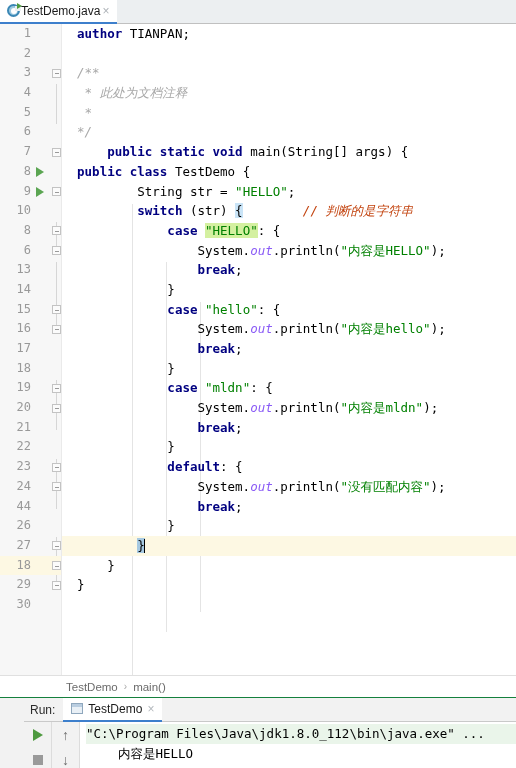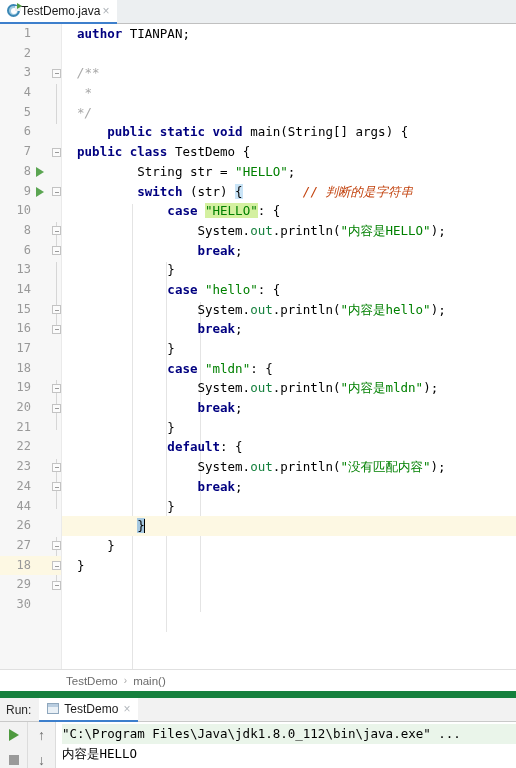--- a/index.html
+++ b/index.html
@@ -158,21 +158,21 @@
     background: #d6d6d6;
   }
 
   
   .kw { color: #000080; font-weight: bold; }
   .str { color: #008000; }
   .cmt { color: #c2410c; font-style: italic; }
   .cmtdoc { color: #a8a8a8; font-style: italic; }
   .cmttag { color: #a0a0b8; font-style: italic; text-decoration: underline; }
   .plain { color: #000000; }
-  .fieldi { color: #15803d; }
+  .fieldi { color: #8b5cf6; font-style: italic; }
   .hl { background: #d4f0a0; }
   .sel { background: #a6c9e2; }
   .brmatch { background: #c9e4f7; }
 
   .indent-guide {
     position: absolute;
     width: 1px;
     background: #e4e4e4;
     top: 0;
   }
@@ -196,24 +196,25 @@
     padding-left: 66px;
     font-size: 11.5px;
     color: #6b6b6b;
     gap: 6px;
   }
   .crumb-sep { color: #a9a9a9; font-size: 10px; }
 
   
   .runpanel {
     flex: 0 0 auto;
-    border-top: 7px solid #15803d;
+    border-top: 1px solid #15803d;
     background: #f2f2f2;
     display: flex;
     flex-direction: column;
+    padding-left: 24px;
   }
   .run-tabbar {
     height: 24px;
     display: flex;
     align-items: center;
     background: #f2f2f2;
     border-bottom: 1px solid #c9c9c9;
     position: relative;
   }
   .run-label {
@@ -306,20 +307,21 @@
     overflow: hidden;
   }
   .console-line-cmd {
     background: #eaf5ea;
     display: block;
     white-space: pre;
   }
   .console-line-out {
     display: block;
     white-space: pre;
+    margin-left: 32px;
   }
 </style>
 </head>
 <body>
 
 <div id="app">
 
   <div class="tabbar">
     <div class="tab">
       <span class="class-icon">
@@ -453,20 +455,21 @@
     </div>
 
     <div class="code-area">
       <div class="indent-guide" style="left:70px;height:560px;top:180px;"></div>
       <div class="indent-guide" style="left:104px;height:370px;top:238px;"></div>
       <div class="indent-guide" style="left:138px;height:310px;top:278px;"></div>
 
       <div class="row"><span class="plain">  </span><span class="kw">author</span><span class="plain"> TIANPAN;</span></div>
       <div class="row"></div>
       <div class="row"><span class="plain">  </span><span class="cmtdoc">/**</span></div>
+      <div class="row"><span class="plain">   </span><span class="cmtdoc">* 此处为文档注释</span></div>
       <div class="row"><span class="plain">   </span><span class="cmtdoc">*</span></div>
       <div class="row"><span class="plain">  </span><span class="cmtdoc">*/</span></div>
       <div class="row"><span class="plain">      </span><span class="kw">public</span><span class="plain"> </span><span class="kw">static</span><span class="plain"> </span><span class="kw">void</span><span class="plain"> main(String[] args) {</span></div>
       <div class="row"><span class="plain">  </span><span class="kw">public</span><span class="plain"> </span><span class="kw">class</span><span class="plain"> TestDemo {</span></div>
       <div class="row"><span class="plain">          </span><span class="plain">String</span><span class="plain"> str = </span><span class="str">"HELLO"</span><span class="plain">;</span></div>
       <div class="row"><span class="plain">          </span><span class="kw">switch</span><span class="plain"> (str) </span><span class="brmatch">{</span><span class="plain">        </span><span class="cmt">// 判断的是字符串</span></div>
       <div class="row"><span class="plain">              </span><span class="kw">case</span><span class="plain"> </span><span class="str hl">"HELLO"</span><span class="plain">: {</span></div>
       <div class="row"><span class="plain">                  </span><span class="plain">System.</span><span class="fieldi">out</span><span class="plain">.println(</span><span class="str">"内容是HELLO"</span><span class="plain">);</span></div>
       <div class="row"><span class="plain">                  </span><span class="kw">break</span><span class="plain">;</span></div>
       <div class="row"><span class="plain">              </span><span class="plain">}</span></div>

